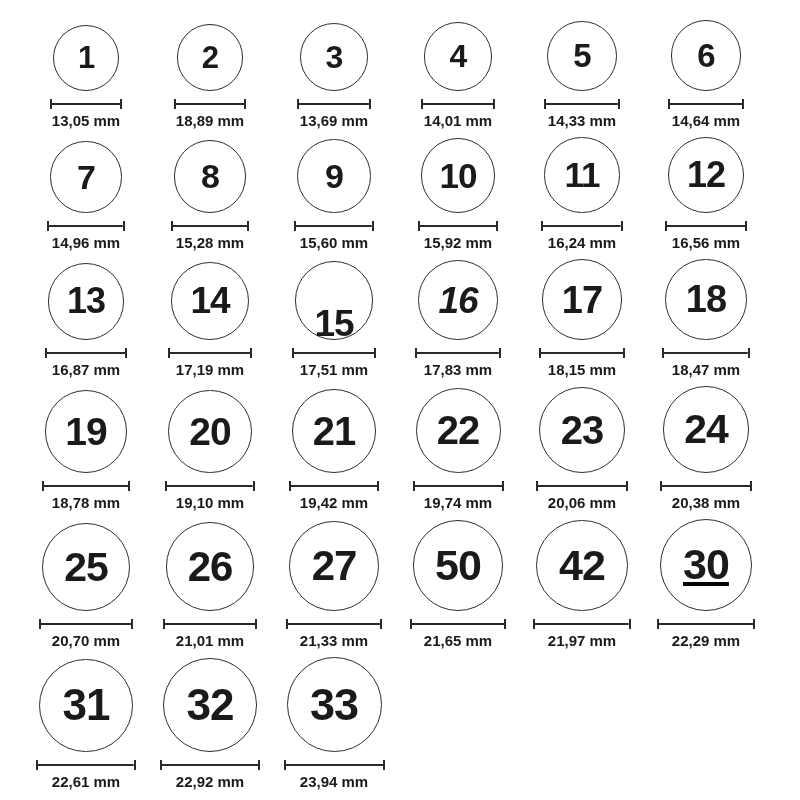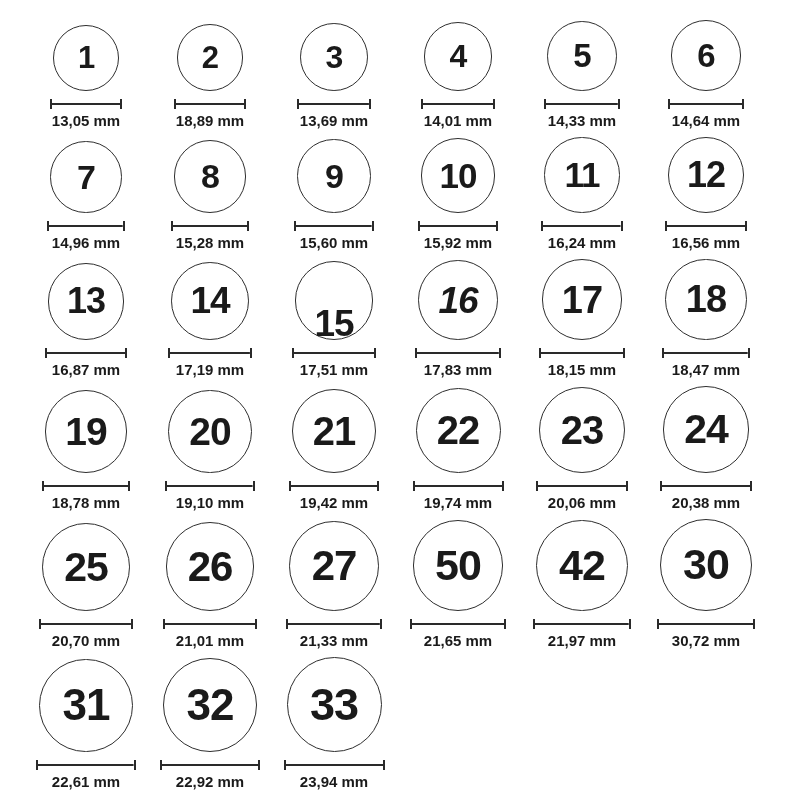--- a/index.html
+++ b/index.html
@@ -272,25 +272,25 @@
     <div class="label">21,65 mm</div>
   </div>
         <div class="cell">
     <div class="circle" style="width: 91.4px; height: 91.4px;">
       <span class="num" style="font-size: 43px;">42</span>
     </div>
     <div class="measure" style="width: 93.4px;"></div>
     <div class="label">21,97 mm</div>
   </div>
         <div class="cell">
-    <div class="circle" style="width: 92.3px; height: 92.3px;">
+    <div class="circle" style="width: 92.3px; height: 92.3px; text-decoration: underline;">
       <span class="num" style="font-size: 43px;">30</span>
     </div>
     <div class="measure" style="width: 94.3px;"></div>
-    <div class="label">30,72 mm</div>
+    <div class="label">22,29 mm</div>
   </div>
       </div>
       <div class="row">
         <div class="cell">
     <div class="circle" style="width: 93.2px; height: 93.2px;">
       <span class="num" style="font-size: 44px;">31</span>
     </div>
     <div class="measure" style="width: 95.2px;"></div>
     <div class="label">22,61 mm</div>
   </div>

